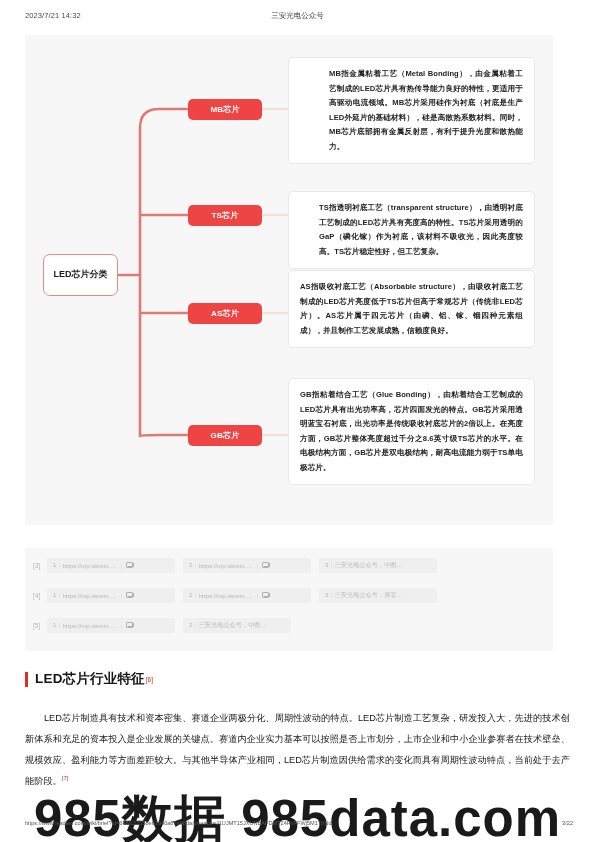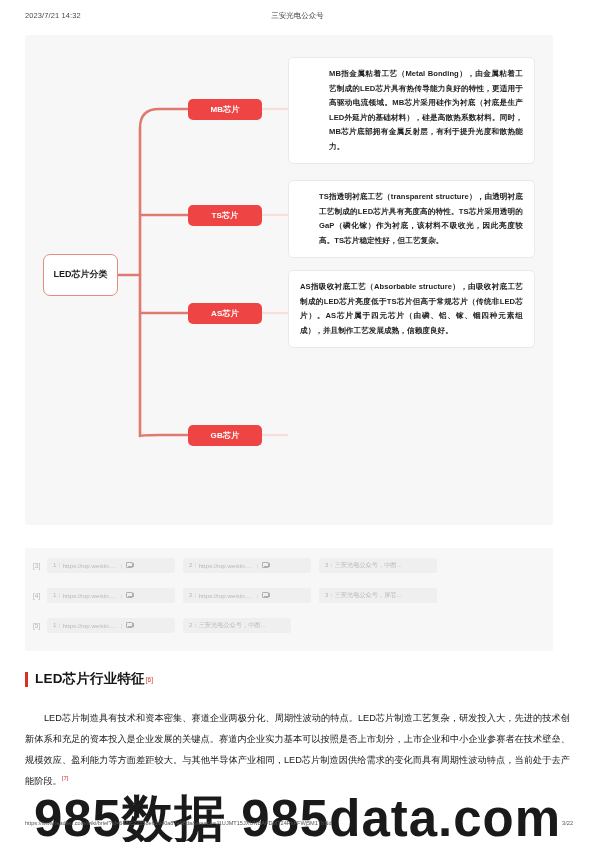--- a/index.html
+++ b/index.html
@@ -107,21 +107,21 @@
     border-radius: 5px;
     padding: 9px 11px 9px 11px;
     font-size: 7.6px;
     line-height: 1.92;
     color: #1f1f1f;
     font-weight: bold;
     text-align: justify;
     letter-spacing: 0.05px;
   }
   .card-mb { top: 22px; padding-left: 40px; }
-  .card-ts { top: 145px; padding-left: 30px; }
+  .card-ts { top: 156px; padding-left: 30px; }
   .card-as { top: 235px; }
   .card-gb { top: 343px; }
 
   
   .refs-panel {
     position: absolute;
     left: 25px;
     top: 548px;
     width: 528px;
     height: 103px;
@@ -299,20 +299,21 @@
   <div class="root-node">LED芯片分类</div>
 
   <div class="branch-node branch-mb">MB芯片</div>
   <div class="branch-node branch-ts">TS芯片</div>
   <div class="branch-node branch-as">AS芯片</div>
   <div class="branch-node branch-gb">GB芯片</div>
 
   <div class="detail-card card-mb">MB指金属粘着工艺（Metal Bonding），由金属粘着工艺制成的LED芯片具有热传导能力良好的特性，更适用于高驱动电流领域。MB芯片采用硅作为衬底（衬底是生产LED外延片的基础材料），硅是高散热系数材料。同时，MB芯片底部拥有金属反射层，有利于提升光度和散热能力。</div>
   <div class="detail-card card-ts">TS指透明衬底工艺（transparent structure），由透明衬底工艺制成的LED芯片具有亮度高的特性。TS芯片采用透明的GaP（磷化镓）作为衬底，该材料不吸收光，因此亮度较高。TS芯片稳定性好，但工艺复杂。</div>
   <div class="detail-card card-as">AS指吸收衬底工艺（Absorbable structure），由吸收衬底工艺制成的LED芯片亮度低于TS芯片但高于常规芯片（传统非LED芯片）。AS芯片属于四元芯片（由磷、铝、镓、铟四种元素组成），并且制作工艺发展成熟，信赖度良好。</div>
+  <div class="detail-card card-gb">GB指粘着结合工艺（Glue Bonding），由粘着结合工艺制成的LED芯片具有出光功率高，芯片四面发光的特点。GB芯片采用透明蓝宝石衬底，出光功率是传统吸收衬底芯片的2倍以上。在亮度方面，GB芯片整体亮度超过千分之8.6英寸级TS芯片的水平。在电极结构方面，GB芯片是双电极结构，耐高电流能力弱于TS单电极芯片。</div>
 </div>
 
 <div class="refs-panel">
   <div class="ref-row ref-row-3">
     <div class="ref-index">[3]</div>
     <div class="ref-chip ref-chip-w1">
       <span class="chip-text">1：</span>
       <span class="chip-text">https://mp.weixin....</span>
       <span class="chip-sep">|</span>
       <span class="chip-icon"></span>

